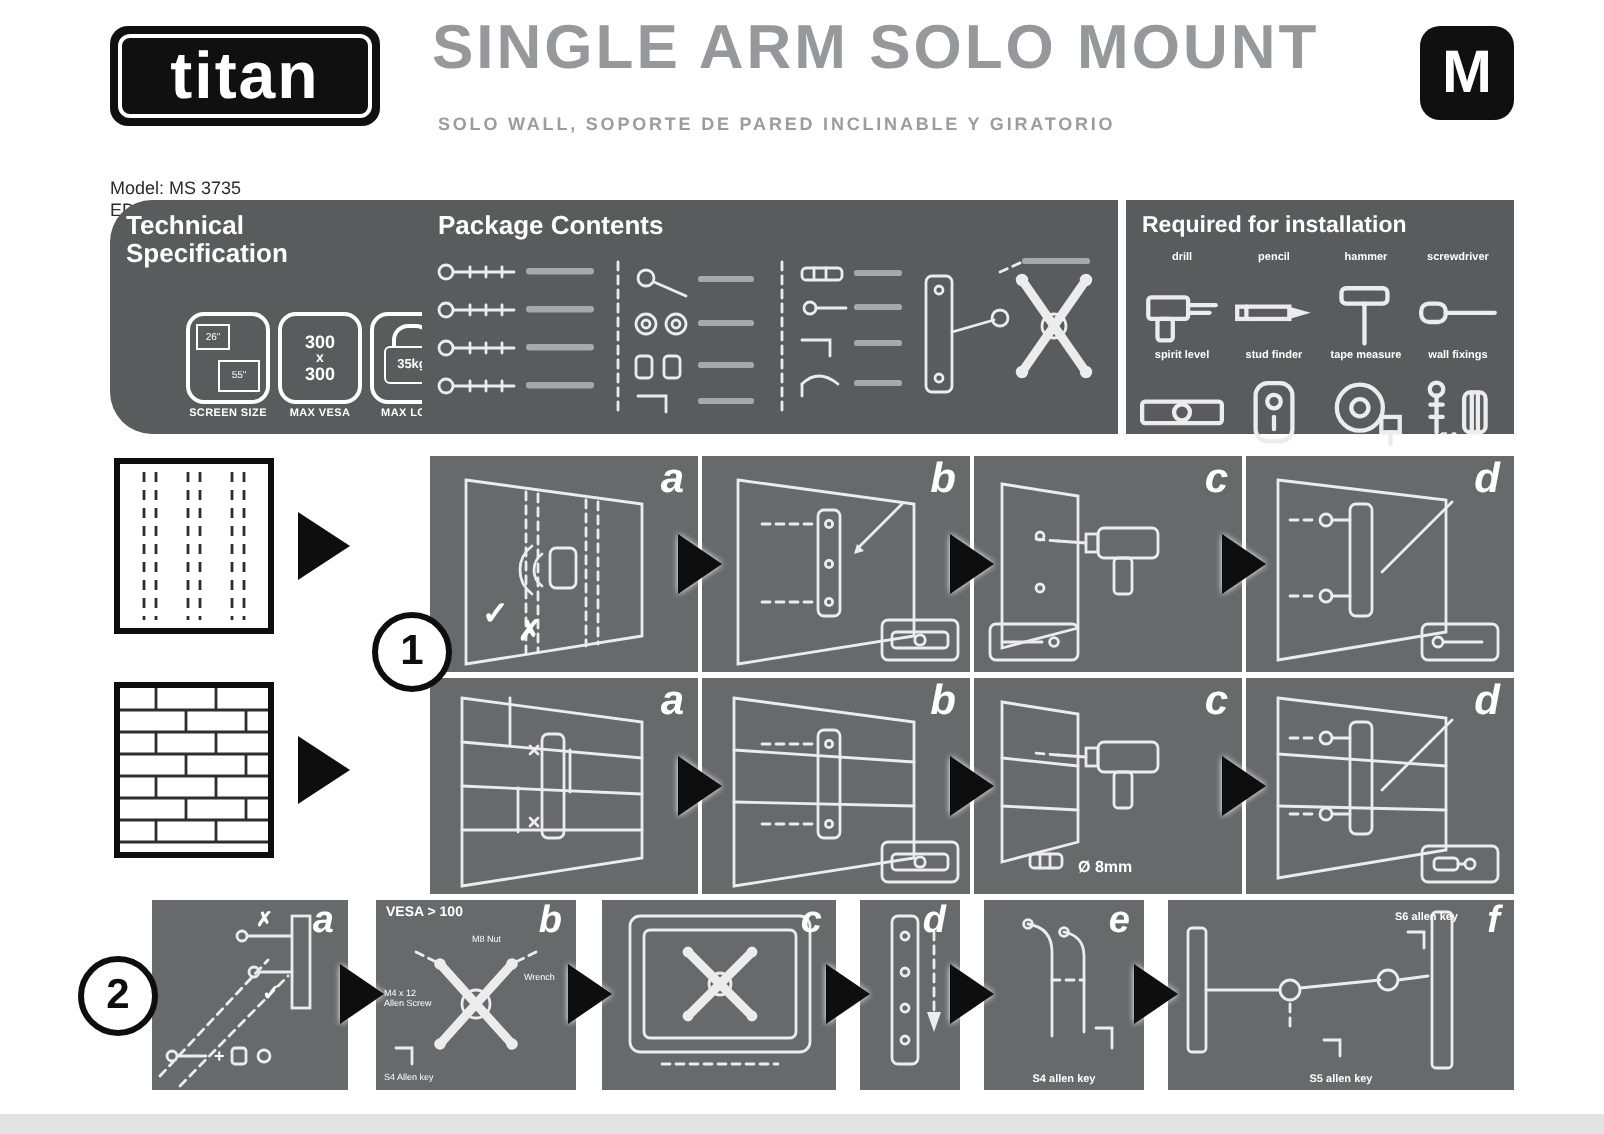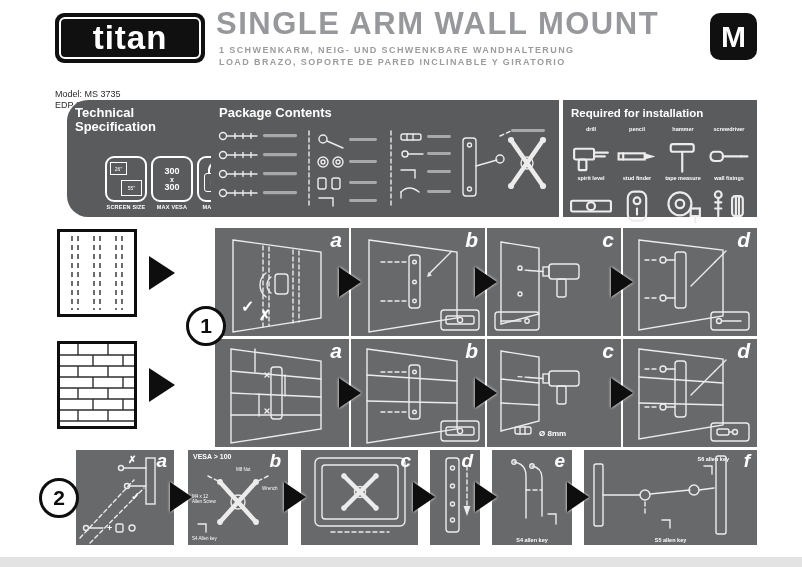--- a/index.html
+++ b/index.html
@@ -1,20 +1,20 @@
 <!DOCTYPE html>
 <html><head>
 <meta charset="utf-8">
 <style>
   html,body { margin:0; padding:0; background:#fff; }
   .page { position:relative; width:802px; height:567px; background:#ffffff; overflow:hidden;
           font-family:"Liberation Sans", sans-serif; }
 
   
-  .logo-box { position:absolute; left:55px; top:13px; width:150px; height:50px;
+  .logo-box { position:absolute; left:55px; top:13px; width:135px; height:50px;
               background:#101010; border-radius:9px; }
   .logo-inner { position:absolute; inset:4px; border:2px solid #fff; border-radius:6px;
                 display:flex; align-items:center; justify-content:center; }
   .logo-text { color:#fff; font-size:33px; font-weight:bold; letter-spacing:1px; }
   .main-title { position:absolute; left:216px; top:6px; font-size:31px; font-weight:800;
                 color:#97989b; letter-spacing:1.5px; white-space:nowrap; }
   .subtitle { position:absolute; left:219px; color:#9b9c9f; font-size:9px; font-weight:bold;
               letter-spacing:1.4px; white-space:nowrap; }
   .sub1 { top:45px; } .sub2 { top:57px; }
   .m-badge { position:absolute; left:710px; top:13px; width:47px; height:47px; background:#101010;
@@ -83,30 +83,29 @@
 </head>
 <body>
 
 <div class="page">
 
   <div class="logo-box">
     <div class="logo-inner">
       <span class="logo-text">titan</span>
     </div>
   </div>
-  <div class="main-title">SINGLE ARM WALL MOUNT</div>
-  <div class="subtitle sub1">1 SCHWENKARM, NEIG- UND SCHWENKBARE WANDHALTERUNG</div>
-  <div class="subtitle sub2">LOAD BRAZO, SOPORTE DE PARED INCLINABLE Y GIRATORIO</div>
+  <div class="main-title">SINGLE ARM SOLO MOUNT</div>
+  <div class="subtitle sub2">SOLO WALL, SOPORTE DE PARED INCLINABLE Y GIRATORIO</div>
   <div class="m-badge">M</div>
   <div class="model-block">
     <div>Model: MS 3735</div>
     <div>EDP 21048</div>
   </div>
 
-  <div class="panel" style="left:67px;width:180px;border-radius:21px;">
+  <div class="panel" style="left:55px;width:180px;border-radius:21px;">
     <div class="panel-title">
       <div>Technical</div>
       <div>Specification</div>
     </div>
     <div class="spec-row">
       <div class="spec-cell">
         <div class="spec-box">
           <div class="mini-screen ms1">
               <span>26"</span>
             </div>

